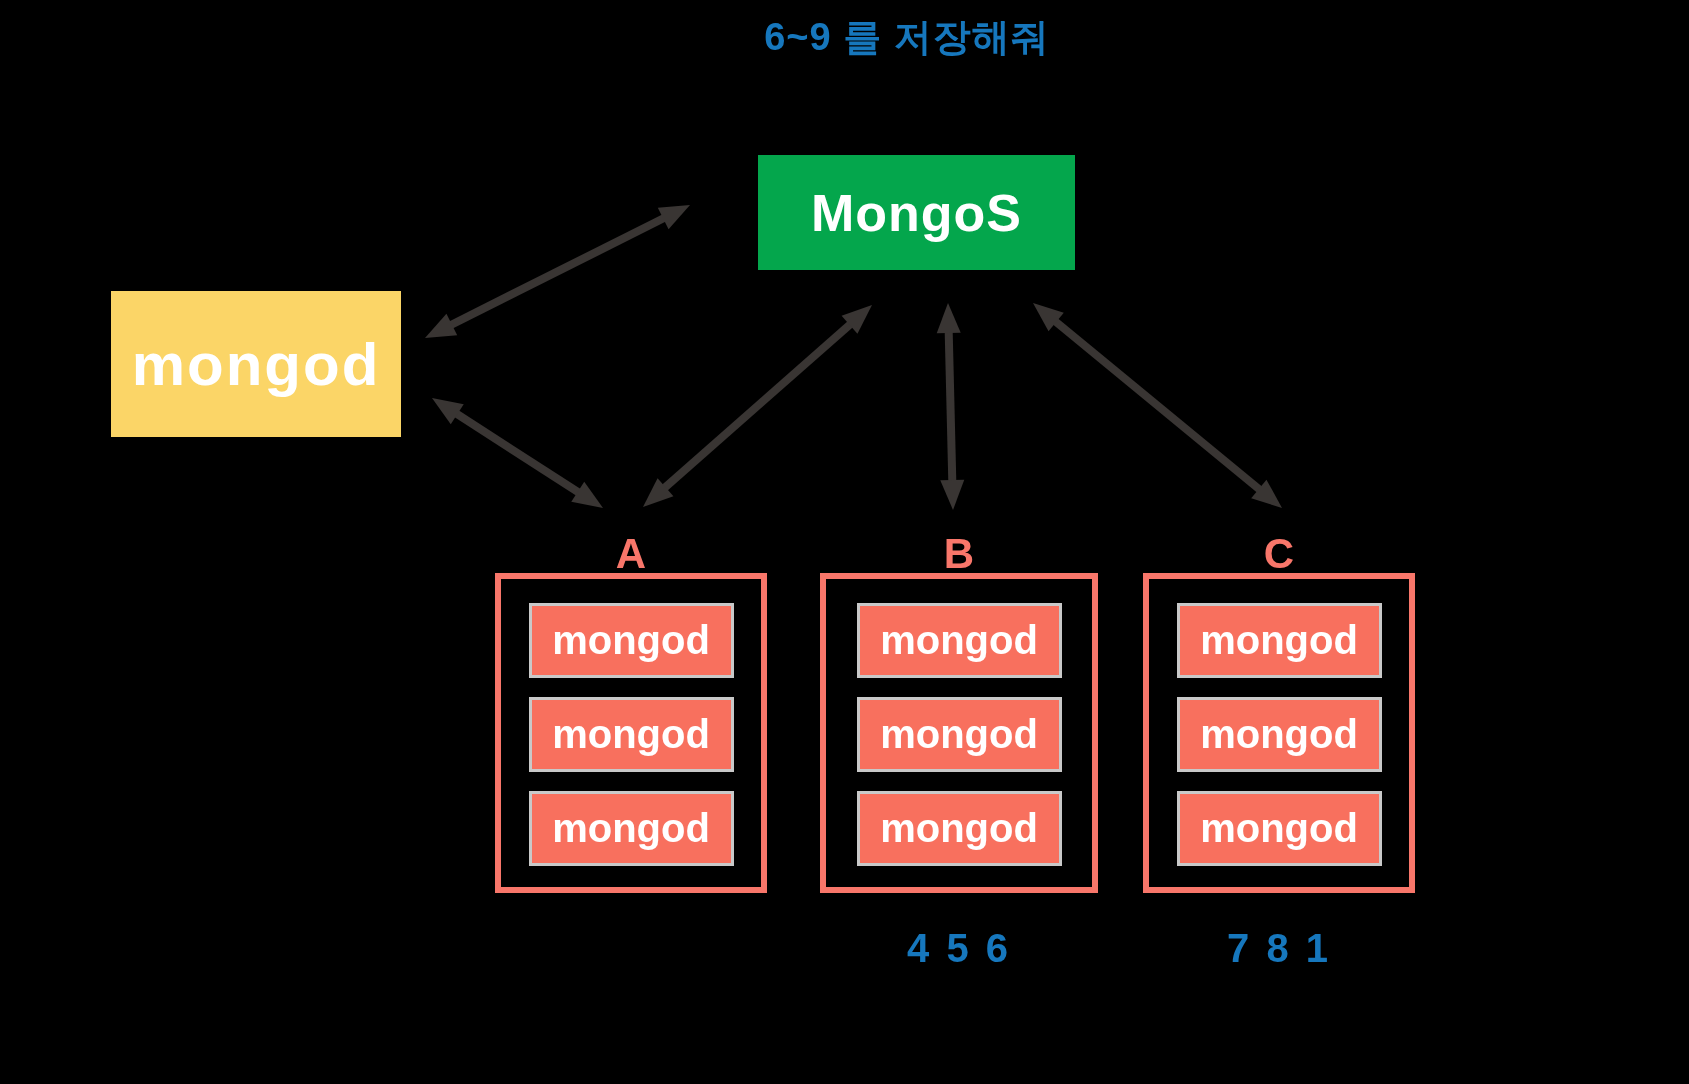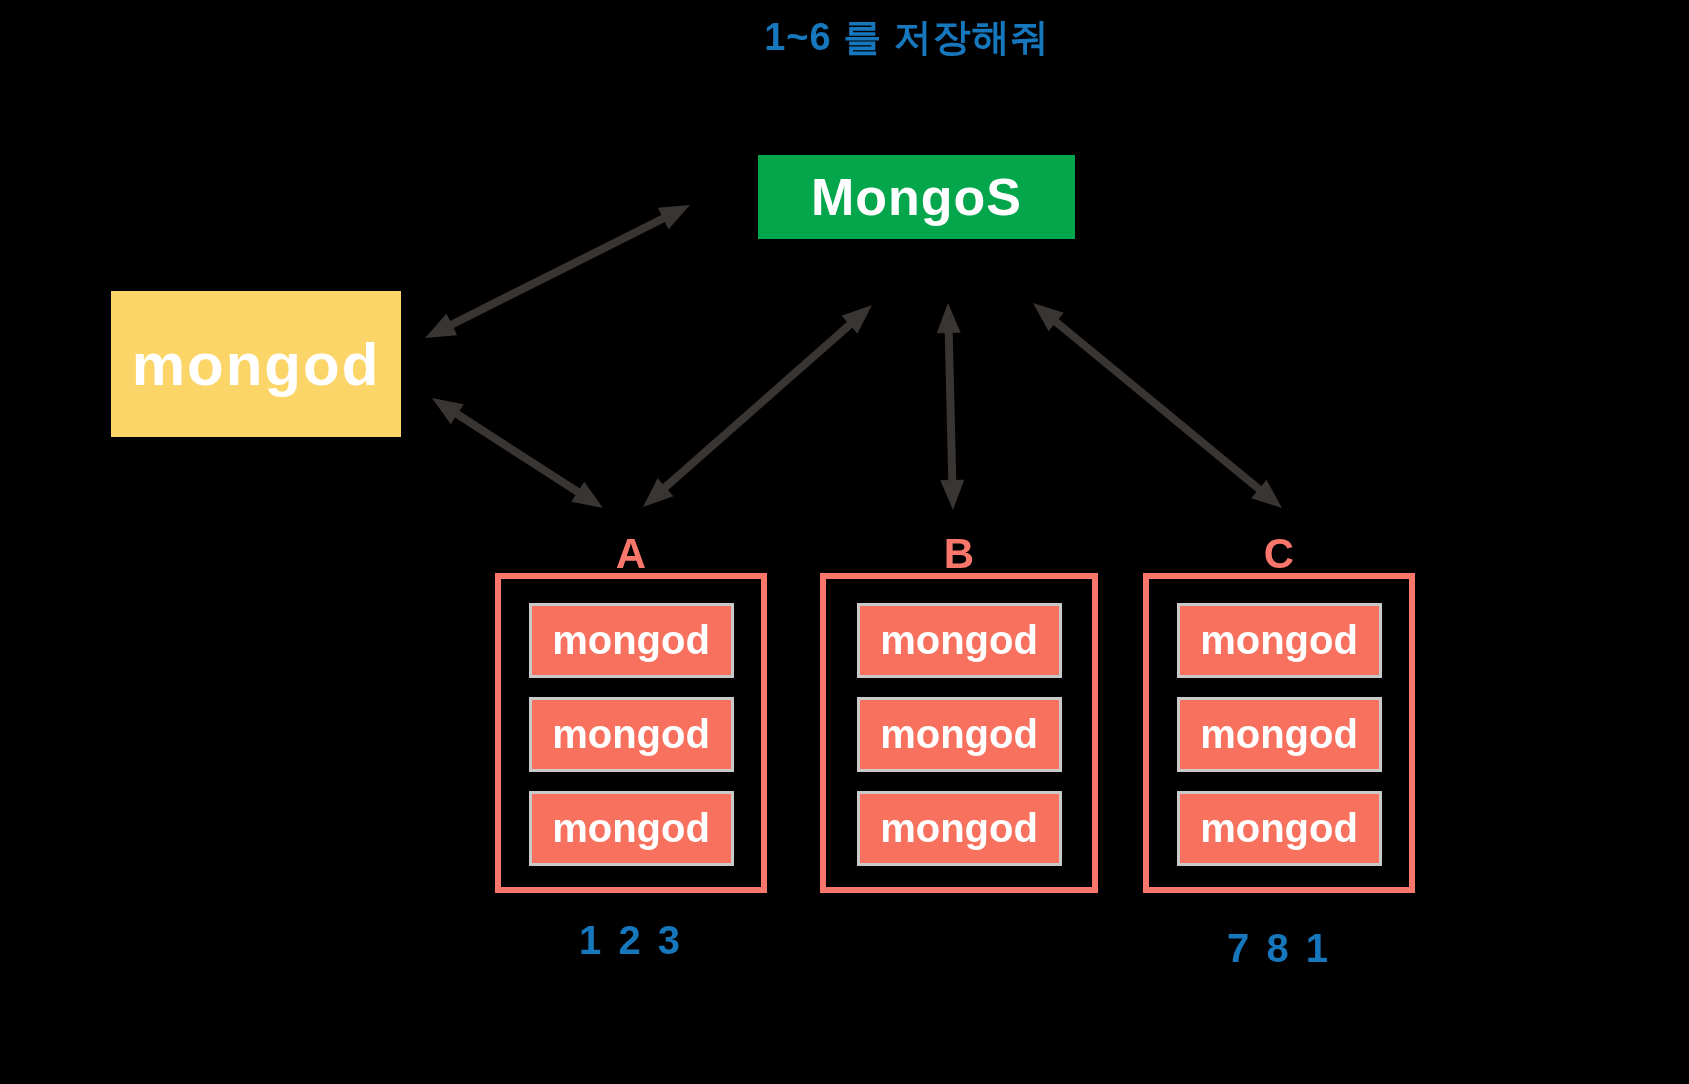--- a/index.html
+++ b/index.html
@@ -28,21 +28,21 @@
     letter-spacing:1px;
   }
 
   .arrows{position:absolute;left:0;top:0;width:1689px;height:1084px;pointer-events:none;}
 
   .node{
     position:absolute;display:flex;align-items:center;justify-content:center;
     color:var(--node-text);
   }
   .mongos{
-    left:758px;top:155px;width:317px;height:84px;
+    left:758px;top:155px;width:317px;height:115px;
     background:var(--green);font-size:52px;letter-spacing:1px;
   }
   .config{
     left:111px;top:291px;width:290px;height:146px;
     background:var(--yellow);font-size:60px;letter-spacing:2px;
   }
 
   .shard{
     position:absolute;top:573px;height:320px;
     border:6px solid var(--salmon);
@@ -69,21 +69,21 @@
     text-align:center;font-size:40px;color:var(--blue);
     letter-spacing:3px;white-space:pre;
   }
   .shard-b .shard-range,.shard-c .shard-range{top:347px;}
 </style>
 </head>
 <body>
 
 <div class="canvas">
 
-  <div class="title">1~6 를 저장해줘</div>
+  <div class="title">6~9 를 저장해줘</div>
 
   <svg class="arrows" width="1689" height="1084" viewBox="0 0 1689 1084" xmlns="http://www.w3.org/2000/svg">
       <line x1="446.45003945762824" y1="327.23450849862434" x2="668.5499605423718" y2="215.7654915013757" stroke="#393533" stroke-width="8"></line>
       <polygon points="690,205 657.8047049272769,207.7318446479055 668.5701964286526,229.18188410553373" fill="#393533"></polygon>
       <polygon points="425,338 457.1952950727231,335.26815535209454 446.42980357134746,313.8181158944663" fill="#393533"></polygon>
       <line x1="452.18444736751036" y1="410.98414742939264" x2="582.8155526324896" y2="495.01585257060736" stroke="#393533" stroke-width="8"></line>
       <polygon points="603,508 584.2615145053084,481.677592029504 571.2773670759158,501.8620393970144" fill="#393533"></polygon>
       <polygon points="432,398 450.73848549469164,424.322407970496 463.72263292408434,404.1379606029856" fill="#393533"></polygon>
       <line x1="854.0015980118428" y1="320.8763196576757" x2="660.9984019881572" y2="491.1236803423243" stroke="#393533" stroke-width="8"></line>
       <polygon points="643,507 673.4361623140344,496.1538014219839 657.5598426563586,478.15539943382674" fill="#393533"></polygon>
@@ -102,28 +102,28 @@
 
   <div class="node config">
     <span>mongod</span>
   </div>
 
   <div class="shard shard-a">
     <div class="shard-label">A</div>
     <div class="member">mongod</div>
     <div class="member">mongod</div>
     <div class="member">mongod</div>
-    <div class="shard-range">1 2 3</div>
   </div>
 
   <div class="shard shard-b">
     <div class="shard-label">B</div>
     <div class="member">mongod</div>
     <div class="member">mongod</div>
     <div class="member">mongod</div>
+    <div class="shard-range">4 5 6</div>
   </div>
 
   <div class="shard shard-c">
     <div class="shard-label">C</div>
     <div class="member">mongod</div>
     <div class="member">mongod</div>
     <div class="member">mongod</div>
     <div class="shard-range">7 8 1</div>
   </div>
 

